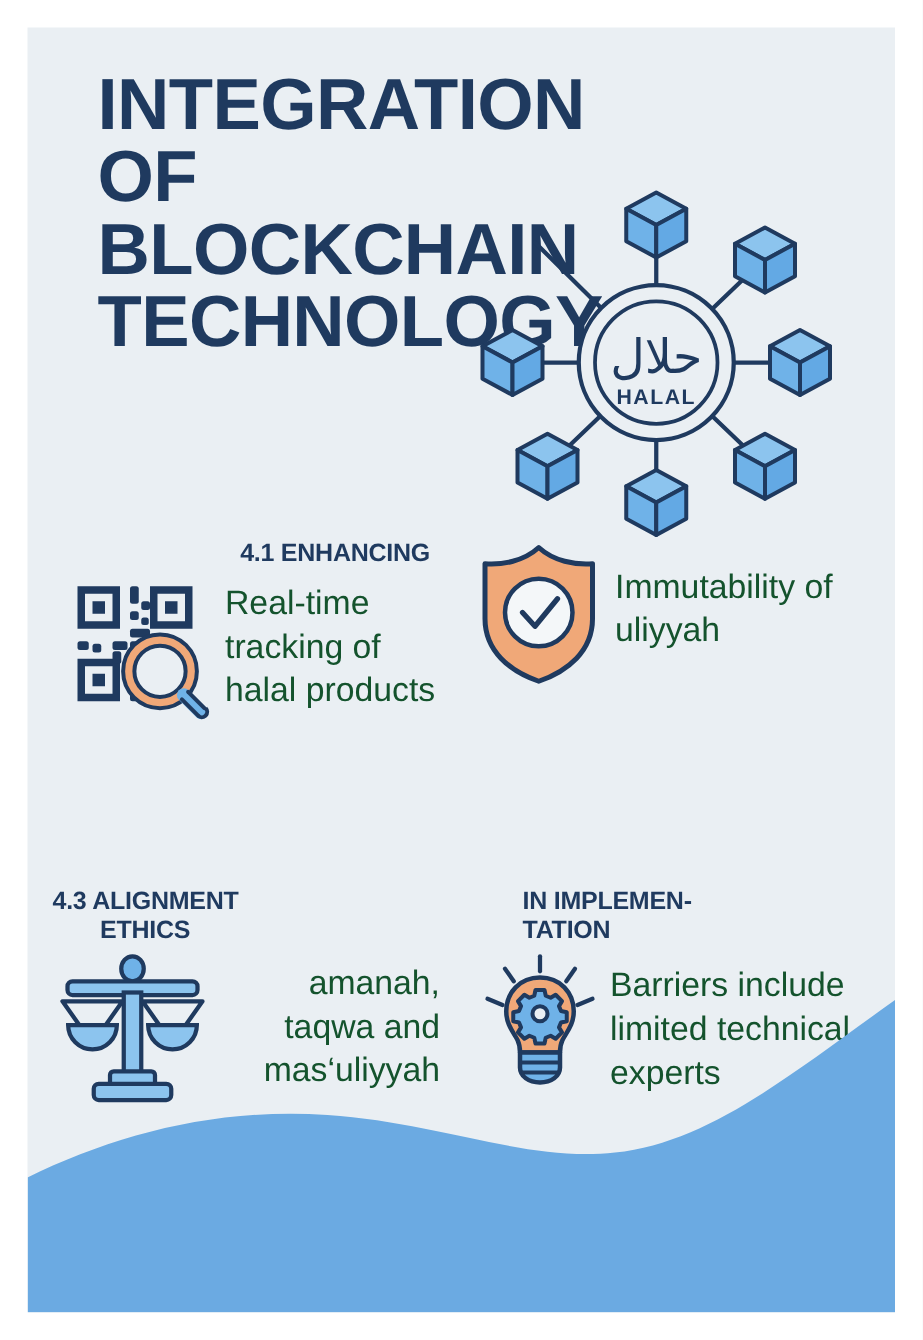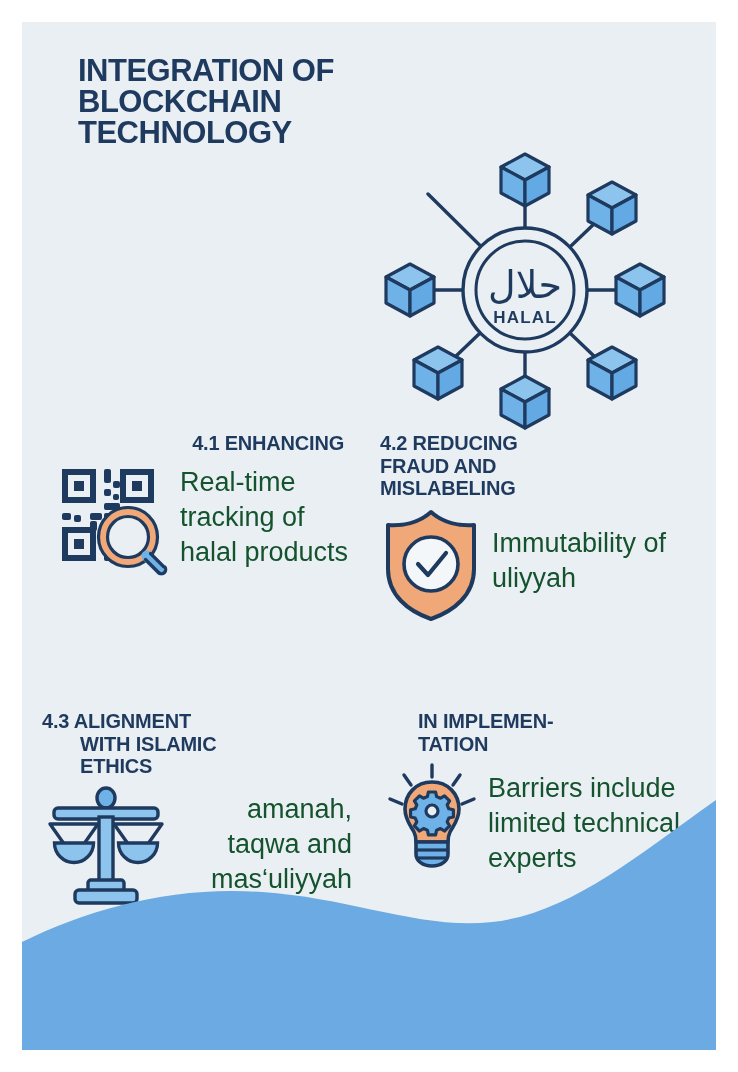--- a/index.html
+++ b/index.html
@@ -30,21 +30,21 @@
     width: 694px;
     height: 260px;
     pointer-events: none;
   }
   
   .title {
     position: absolute;
     left: 56px;
     top: 33px;
     width: 430px;
-    font-size: 31px;
+    font-size: 58px;
     line-height: 1.0;
     font-weight: 700;
     letter-spacing: -0.5px;
     color: #1F3A5F;
     text-transform: uppercase;
   }
   .title .tl { display: block; }
   
   .hub {
     position: absolute;
@@ -201,41 +201,35 @@
             <path d="M91.5 98.5l13 13" stroke="#1F3A5F" stroke-width="3.2" stroke-linecap="round"></path>
             <path d="M96.5 92.5l13 13" stroke="#1F3A5F" stroke-width="3.2" stroke-linecap="round"></path>
             <path d="M104.5 111.5a4 4 0 006-6" stroke="#1F3A5F" stroke-width="3.2" fill="none"></path>
           </svg>
         </span>
         <span class="body-txt">Real-time tracking of halal products</span>
       </div>
     </div>
 
     <div class="cell c2">
-      <div class="sec-head">
-        <span class="hl">4.2 REDUCING</span>
-        <span class="hl ind">FRAUD AND</span>
-        <span class="hl ind">MISLABELING</span>
-      </div>
       <div class="body-row">
         <span class="ico">
           <svg width="106" height="118" viewBox="0 0 106 118">
             <path d="M53 6C41 17 24 20 10 19v44c0 26 20 42 43 50 23-8 43-24 43-50V19C82 20 65 17 53 6z" fill="#F0A878" stroke="#1F3A5F" stroke-width="4" stroke-linejoin="round"></path>
             <circle cx="53" cy="58" r="27" fill="#F4F7F9" stroke="#1F3A5F" stroke-width="3.6"></circle>
             <path d="M40 58l10 11 18-22" fill="none" stroke="#1F3A5F" stroke-width="4.2" stroke-linecap="round" stroke-linejoin="round"></path>
           </svg>
         </span>
         <span class="body-txt">Immutability of uliyyah</span>
       </div>
     </div>
 
     <div class="cell c3">
       <div class="sec-head">
         <span class="hl">4.3 ALIGNMENT</span>
-        <span class="hl ind">WITH ISLAMIC</span>
         <span class="hl ind">ETHICS</span>
       </div>
       <div class="body-row">
         <span class="ico">
           <svg width="124" height="124" viewBox="0 0 124 124">
             <ellipse cx="62" cy="14" rx="9" ry="10" fill="#6FB2E8" stroke="#1F3A5F" stroke-width="3.4"></ellipse>
             <rect x="10" y="24" width="104" height="11" rx="4" fill="#8CC4EE" stroke="#1F3A5F" stroke-width="3.4"></rect>
             <rect x="55" y="33" width="14" height="66" fill="#8CC4EE" stroke="#1F3A5F" stroke-width="3.4"></rect>
             <rect x="44" y="96" width="36" height="12" rx="3" fill="#8CC4EE" stroke="#1F3A5F" stroke-width="3.4"></rect>
             <rect x="31" y="106" width="62" height="13" rx="4" fill="#8CC4EE" stroke="#1F3A5F" stroke-width="3.4"></rect>

